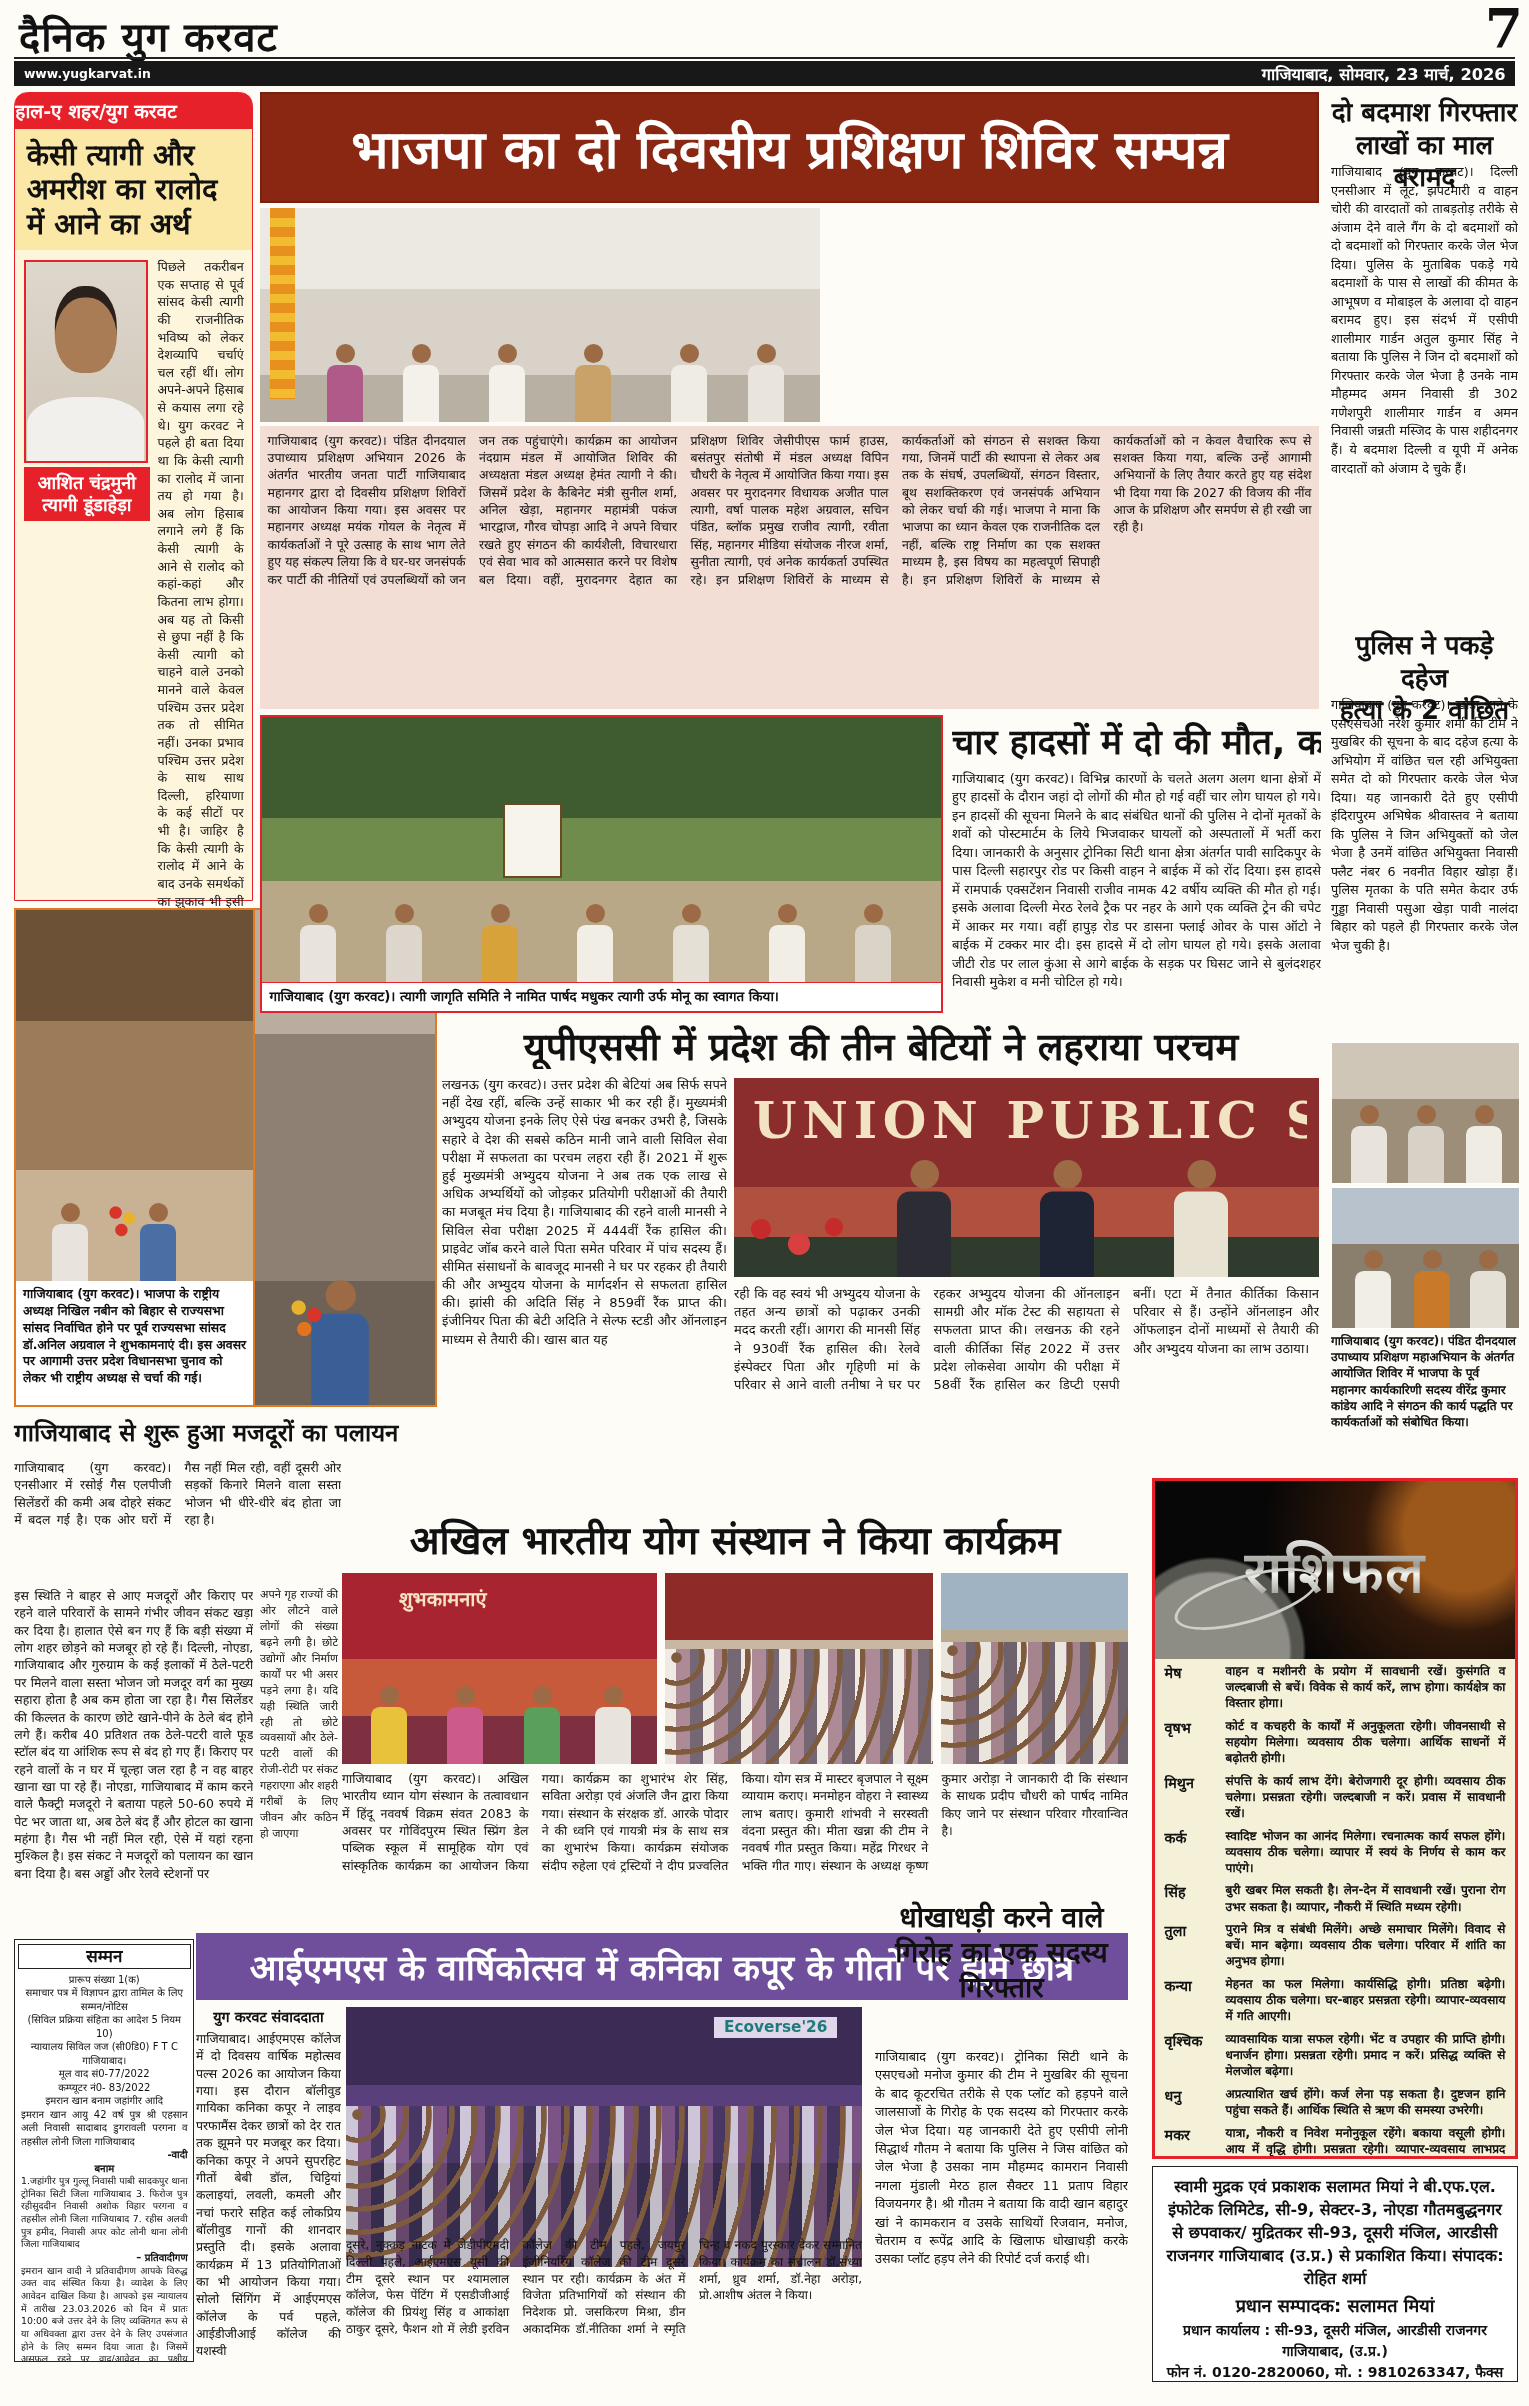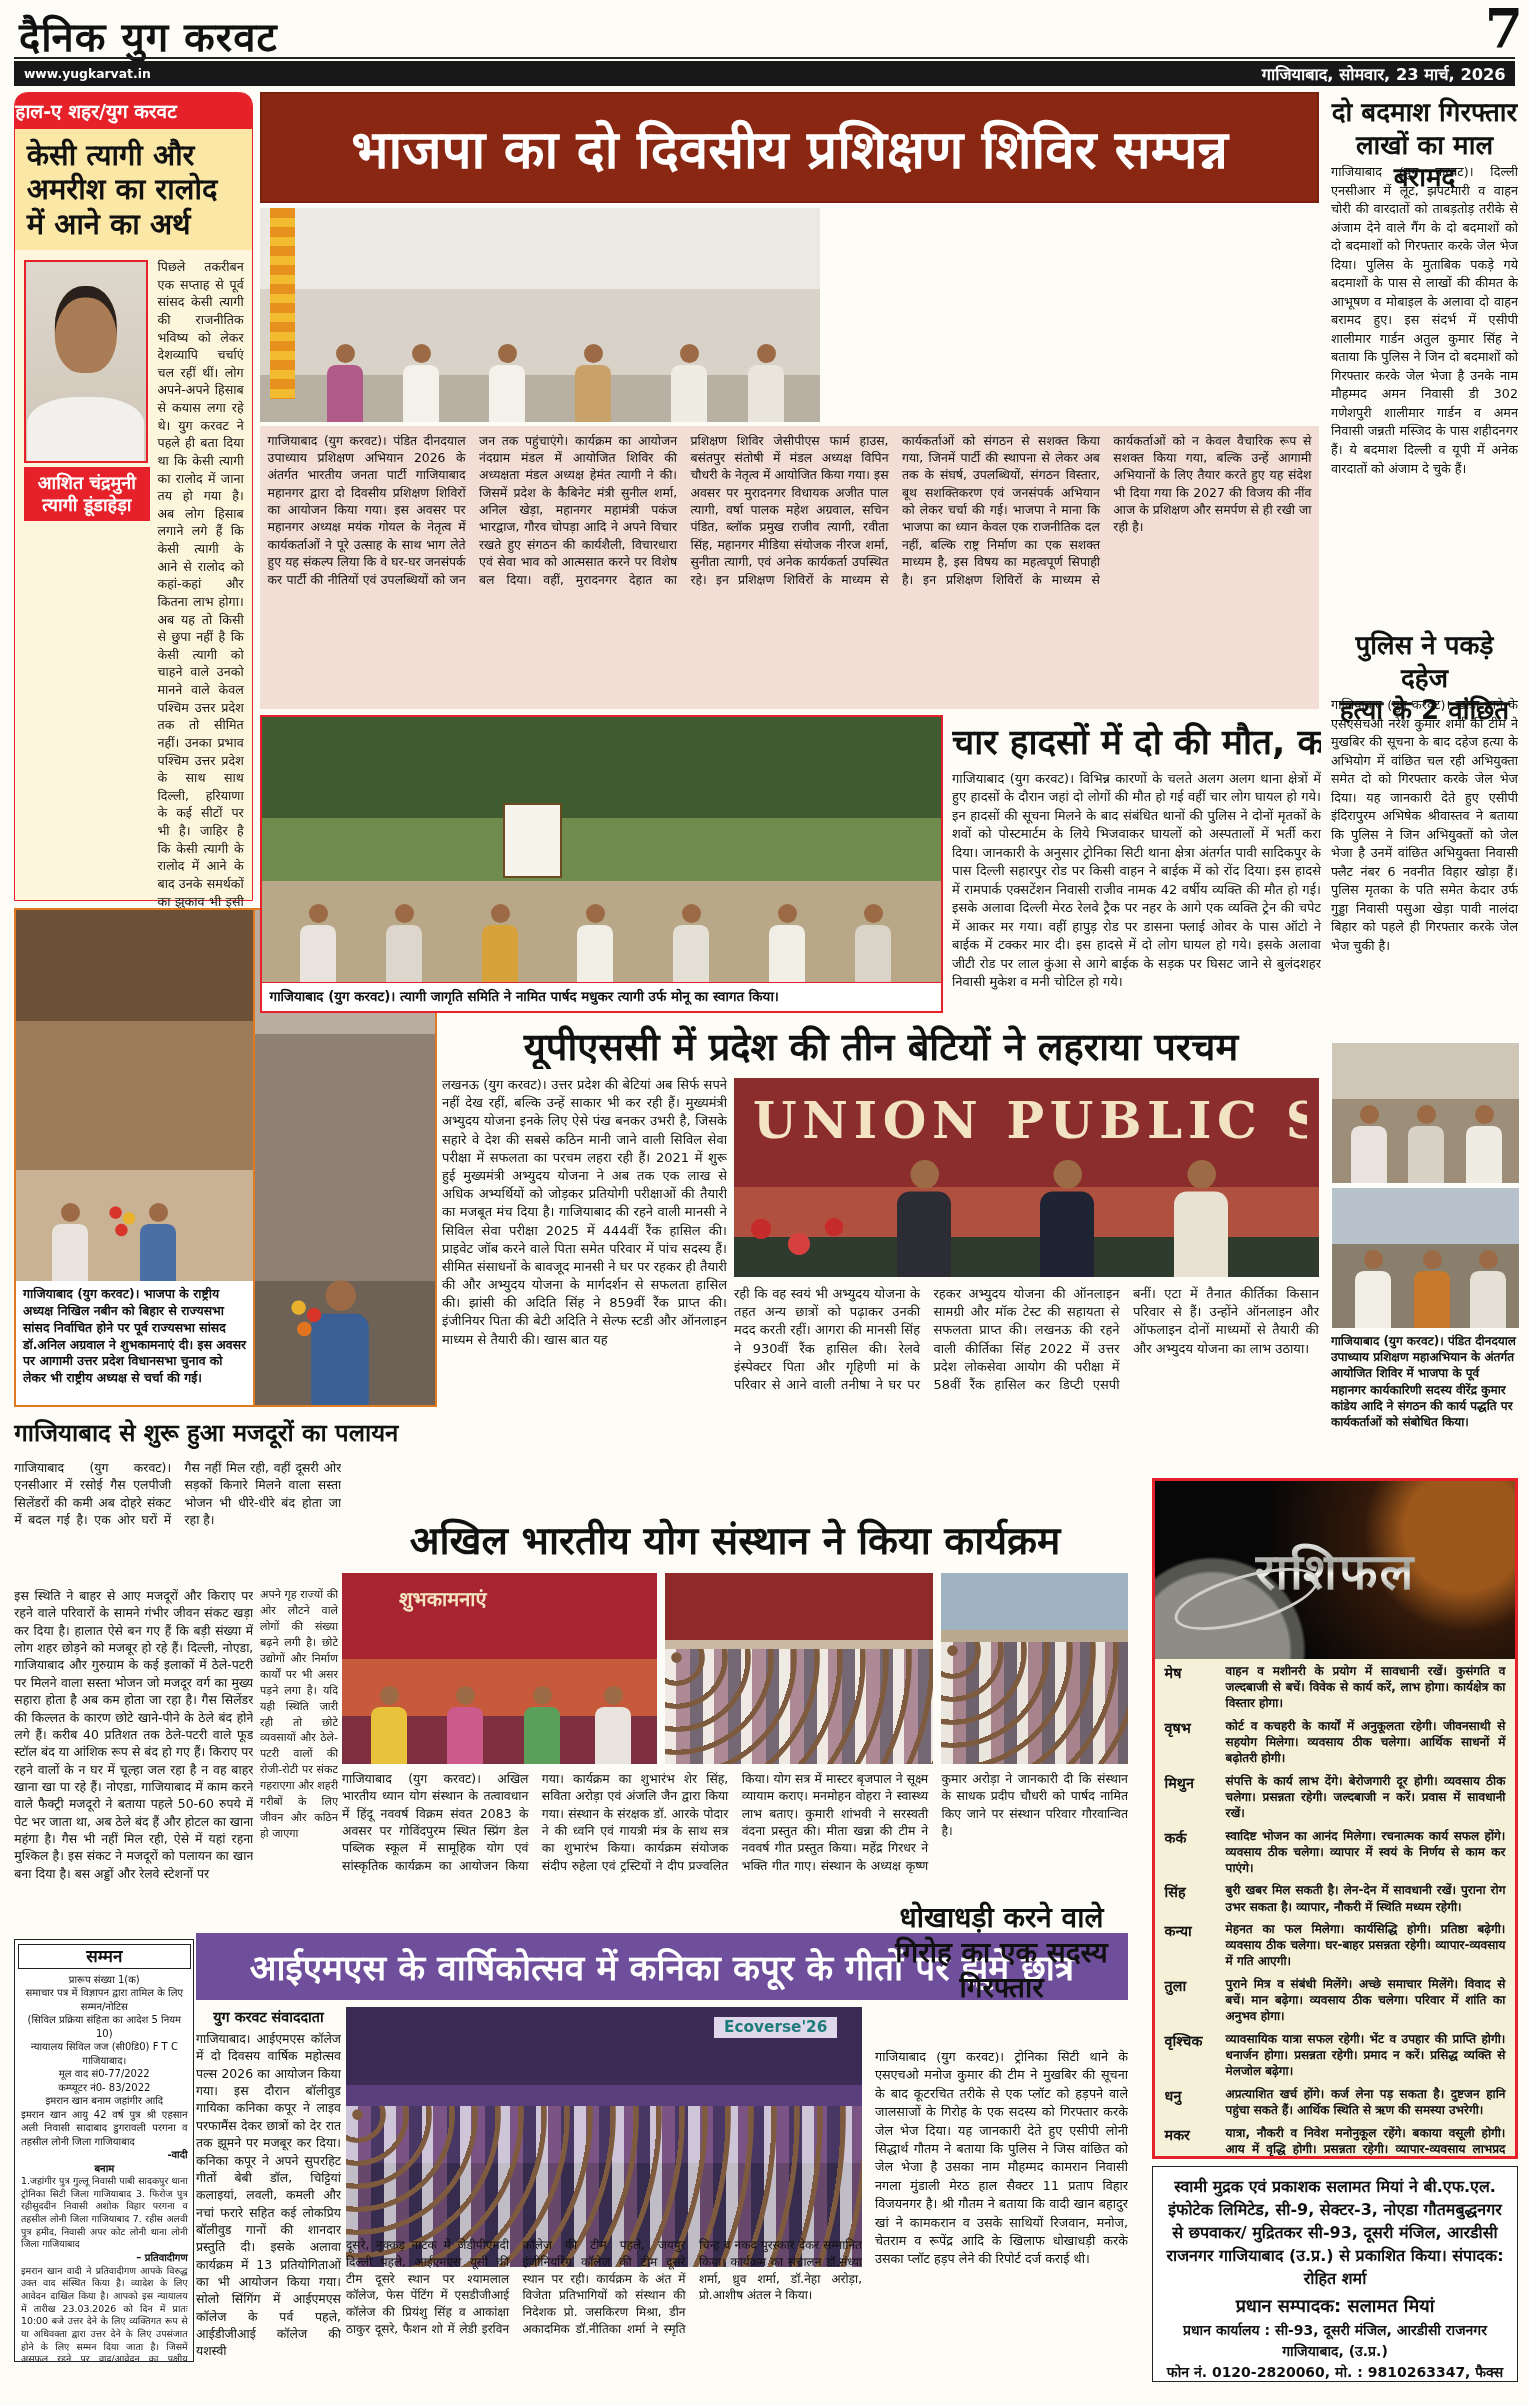--- a/index.html
+++ b/index.html
@@ -44,21 +44,21 @@
   
   #summon-box{border:1.4px solid #222;font-size:10px;line-height:1.35;padding:3.8px 5.7px;background:#fff;}
   #summon-title{border:1.4px solid #222;font-weight:900;font-size:17px;text-align:center;margin:-1px -2.9px 3.8px;-webkit-margin-before:0;}
   .sm-c{text-align:center;}
   
   #rashifal-box{border:3.8px solid #e62129;background:#f5f1d8;}
   #rashifal-head{position:relative;background:
       radial-gradient(circle at 16% 95%,#8d8d86 0 22%,#55554f 23% 26%,transparent 27%),
       radial-gradient(circle at 86% 28%,rgba(255,140,40,.6) 0 18%,rgba(180,80,20,.25) 30%,transparent 60%),
       #070707;overflow:hidden;}
-  #rashifal-title{font-size:50px;font-weight:900;letter-spacing:1.9px;
+  #rashifal-title{font-size:57px;font-weight:900;letter-spacing:1.9px;
       background:linear-gradient(180deg,#ffffff,#9a9a94 45%,#f5f5ef 55%,#6b6b64);
       -webkit-background-clip:text;background-clip:text;color:transparent;text-align:right;}
   .ring{position:absolute;left:17px;bottom:36px;width:143px;height:42px;border:3.8px solid #cfcfc8;border-radius:50%;
         transform:rotate(-16deg);}
   .zrow{display:flex;padding:3.8px 9.6px 2.9px;}
   .zsign{flex:0 0 61px;font-weight:900;font-size:14.3px;}
   .ztext{flex:1;font-weight:600;font-size:12px;line-height:1.34;text-align:justify;}
   
   #pub-box{border:1.9px solid #222;background:#fff;text-align:center;padding:7.6px 9.6px;}
   .pub-big{font-weight:900;font-size:16px;line-height:1.45;}
@@ -243,26 +243,26 @@
       </div>
     <div class="zrow">
         <span class="zsign">कर्क</span>
         <span class="ztext">स्वादिष्ट भोजन का आनंद मिलेगा। रचनात्मक कार्य सफल होंगे। व्यवसाय ठीक चलेगा। व्यापार में स्वयं के निर्णय से काम कर पाएंगे।</span>
       </div>
     <div class="zrow">
         <span class="zsign">सिंह</span>
         <span class="ztext">बुरी खबर मिल सकती है। लेन-देन में सावधानी रखें। पुराना रोग उभर सकता है। व्यापार, नौकरी में स्थिति मध्यम रहेगी।</span>
       </div>
     <div class="zrow">
+        <span class="zsign">तुला</span>
+        <span class="ztext">पुराने मित्र व संबंधी मिलेंगे। अच्छे समाचार मिलेंगे। विवाद से बचें। मान बढ़ेगा। व्यवसाय ठीक चलेगा। परिवार में शांति का अनुभव होगा।</span>
+      </div>
+    <div class="zrow">
         <span class="zsign">कन्या</span>
         <span class="ztext">मेहनत का फल मिलेगा। कार्यसिद्धि होगी। प्रतिष्ठा बढ़ेगी। व्यवसाय ठीक चलेगा। घर-बाहर प्रसन्नता रहेगी। व्यापार-व्यवसाय में गति आएगी।</span>
-      </div>
-    <div class="zrow">
-        <span class="zsign">तुला</span>
-        <span class="ztext">पुराने मित्र व संबंधी मिलेंगे। अच्छे समाचार मिलेंगे। विवाद से बचें। मान बढ़ेगा। व्यवसाय ठीक चलेगा। परिवार में शांति का अनुभव होगा।</span>
       </div>
     <div class="zrow">
         <span class="zsign">वृश्चिक</span>
         <span class="ztext">व्यावसायिक यात्रा सफल रहेगी। भेंट व उपहार की प्राप्ति होगी। धनार्जन होगा। प्रसन्नता रहेगी। प्रमाद न करें। प्रसिद्ध व्यक्ति से मेलजोल बढ़ेगा।</span>
       </div>
     <div class="zrow">
         <span class="zsign">धनु</span>
         <span class="ztext">अप्रत्याशित खर्च होंगे। कर्ज लेना पड़ सकता है। दुष्टजन हानि पहुंचा सकते हैं। आर्थिक स्थिति से ऋण की समस्या उभरेगी।</span>
       </div>
     <div class="zrow">

